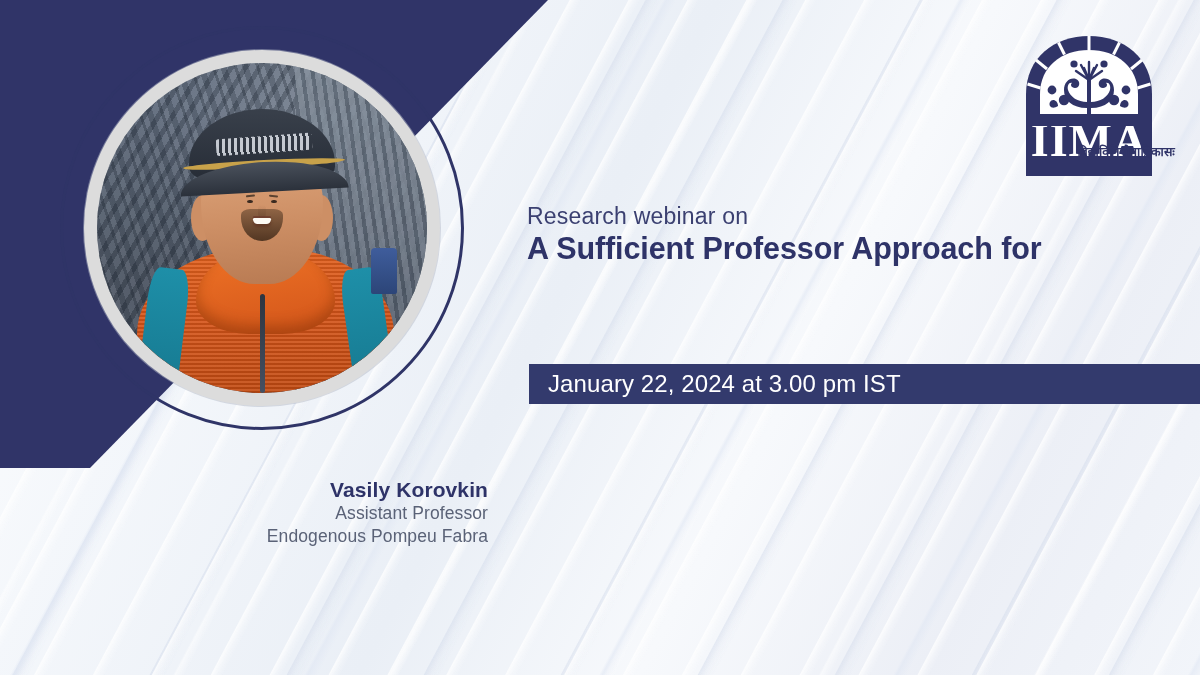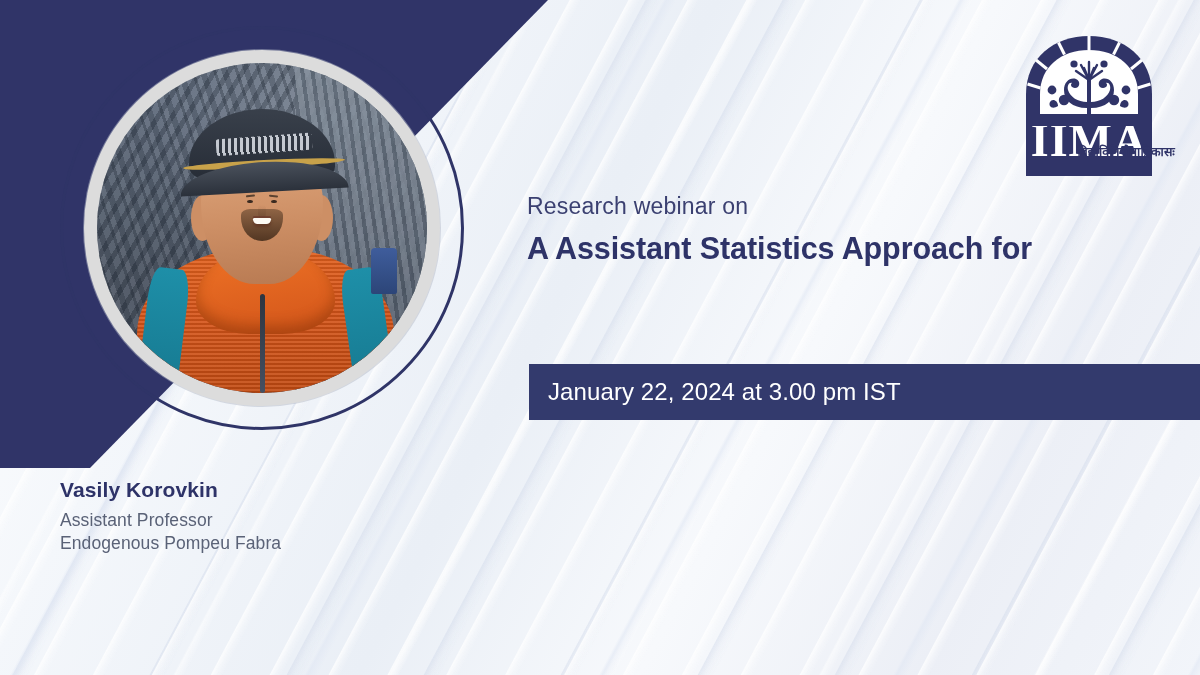--- a/index.html
+++ b/index.html
@@ -244,65 +244,65 @@
     font-family:"Liberation Sans", sans-serif;
     font-size:12.5px;
     font-weight:700;
     color:#303468;
     letter-spacing:.1px;
     line-height:1;
   }
 
   
   .eyebrow {
-    position:absolute; left:527px; top:193px;
+    position:absolute; left:527px; top:203px;
     font-size:23px; font-weight:400; color:#3b4071;
     letter-spacing:.2px;
   }
   .title {
     position:absolute; left:527px; top:228px;
     width:600px;
     font-size:30.5px;
     font-weight:700;
     color:#2e3368;
     line-height:1.335;
     letter-spacing:-.1px;
   }
   .title-line { display:block; white-space:nowrap; }
 
   .date-banner {
     position:absolute; left:529px; top:364px;
-    width:671px; height:56px;
+    width:671px; height:40px;
     background:#333a6d;
     display:flex; align-items:center;
   }
   .date-text {
     margin-left:19px;
     font-size:24px;
     color:#ffffff;
     font-weight:400;
     letter-spacing:.1px;
   }
 
   
   .speaker {
-    position:absolute; left:60px; top:478px;
+    position:absolute; left:68px; top:478px;
     width:420px;
-    text-align:left;
+    text-align:right;
   }
   .speaker-name {
     font-size:21px; font-weight:700; color:#2e3368;
     letter-spacing:.1px;
   }
   .speaker-role, .speaker-affil {
     font-size:17.5px; font-weight:400; color:#5a6277;
     line-height:1.3;
     letter-spacing:.1px;
   }
-  .speaker-role { margin-top:7px; }
+  .speaker-role { }
 </style>
 </head>
 <body>
 
 <div class="poster">
 
   <div class="streaks"></div>
   <div class="streaks2"></div>
 
   <div class="navy-wedge"></div>
@@ -390,21 +390,21 @@
       </g>
 
       <rect x="18" y="95" width="114" height="3" fill="#303468"></rect>
     </svg>
   </div>
   <div class="logo-motto">विद्याविनियोगाद्विकासः</div>
 
   <div class="eyebrow">Research webinar on</div>
 
   <div class="title">
-    <span class="title-line">A Assistant Statistics Approach for</span>
+    <span class="title-line">A Sufficient Professor Approach for</span>
   </div>
 
   <div class="date-banner">
     <span class="date-text">January 22, 2024 at 3.00 pm IST</span>
   </div>
 
   <div class="speaker">
     <div class="speaker-name">Vasily Korovkin</div>
     <div class="speaker-role">Assistant Professor</div>
     <div class="speaker-affil">Endogenous Pompeu Fabra</div>

